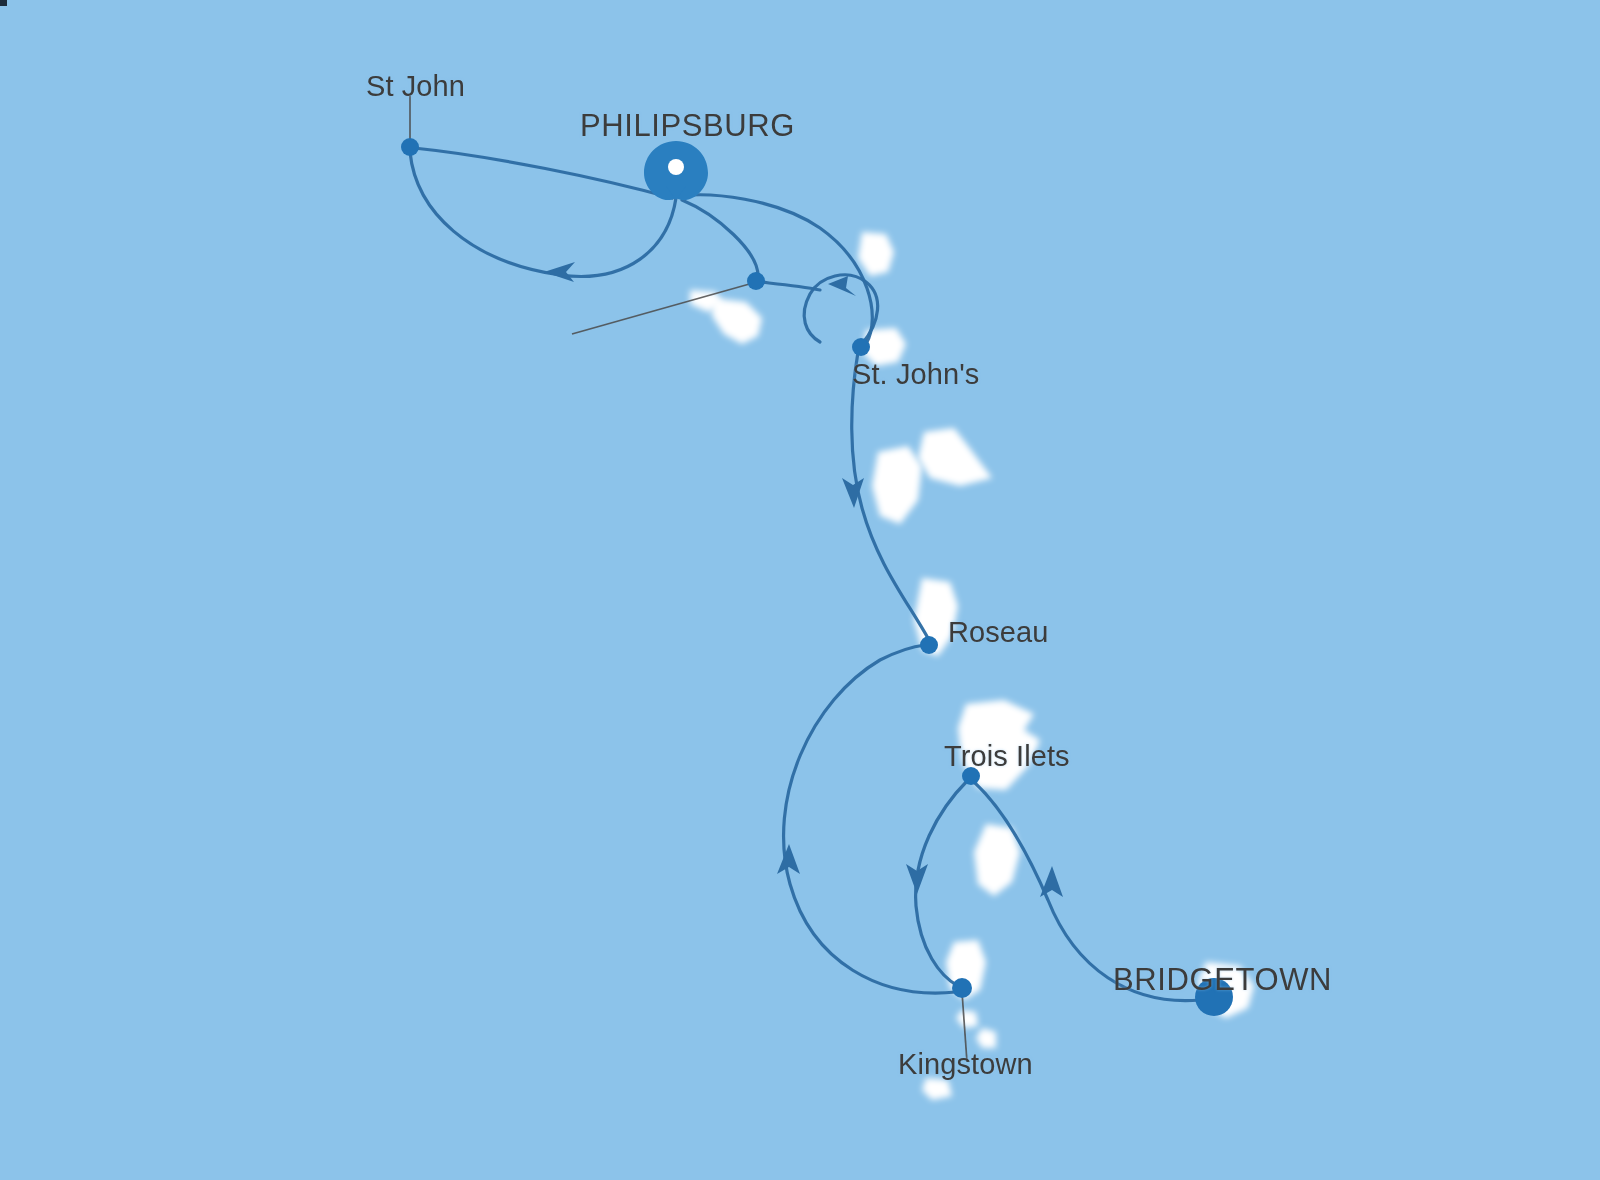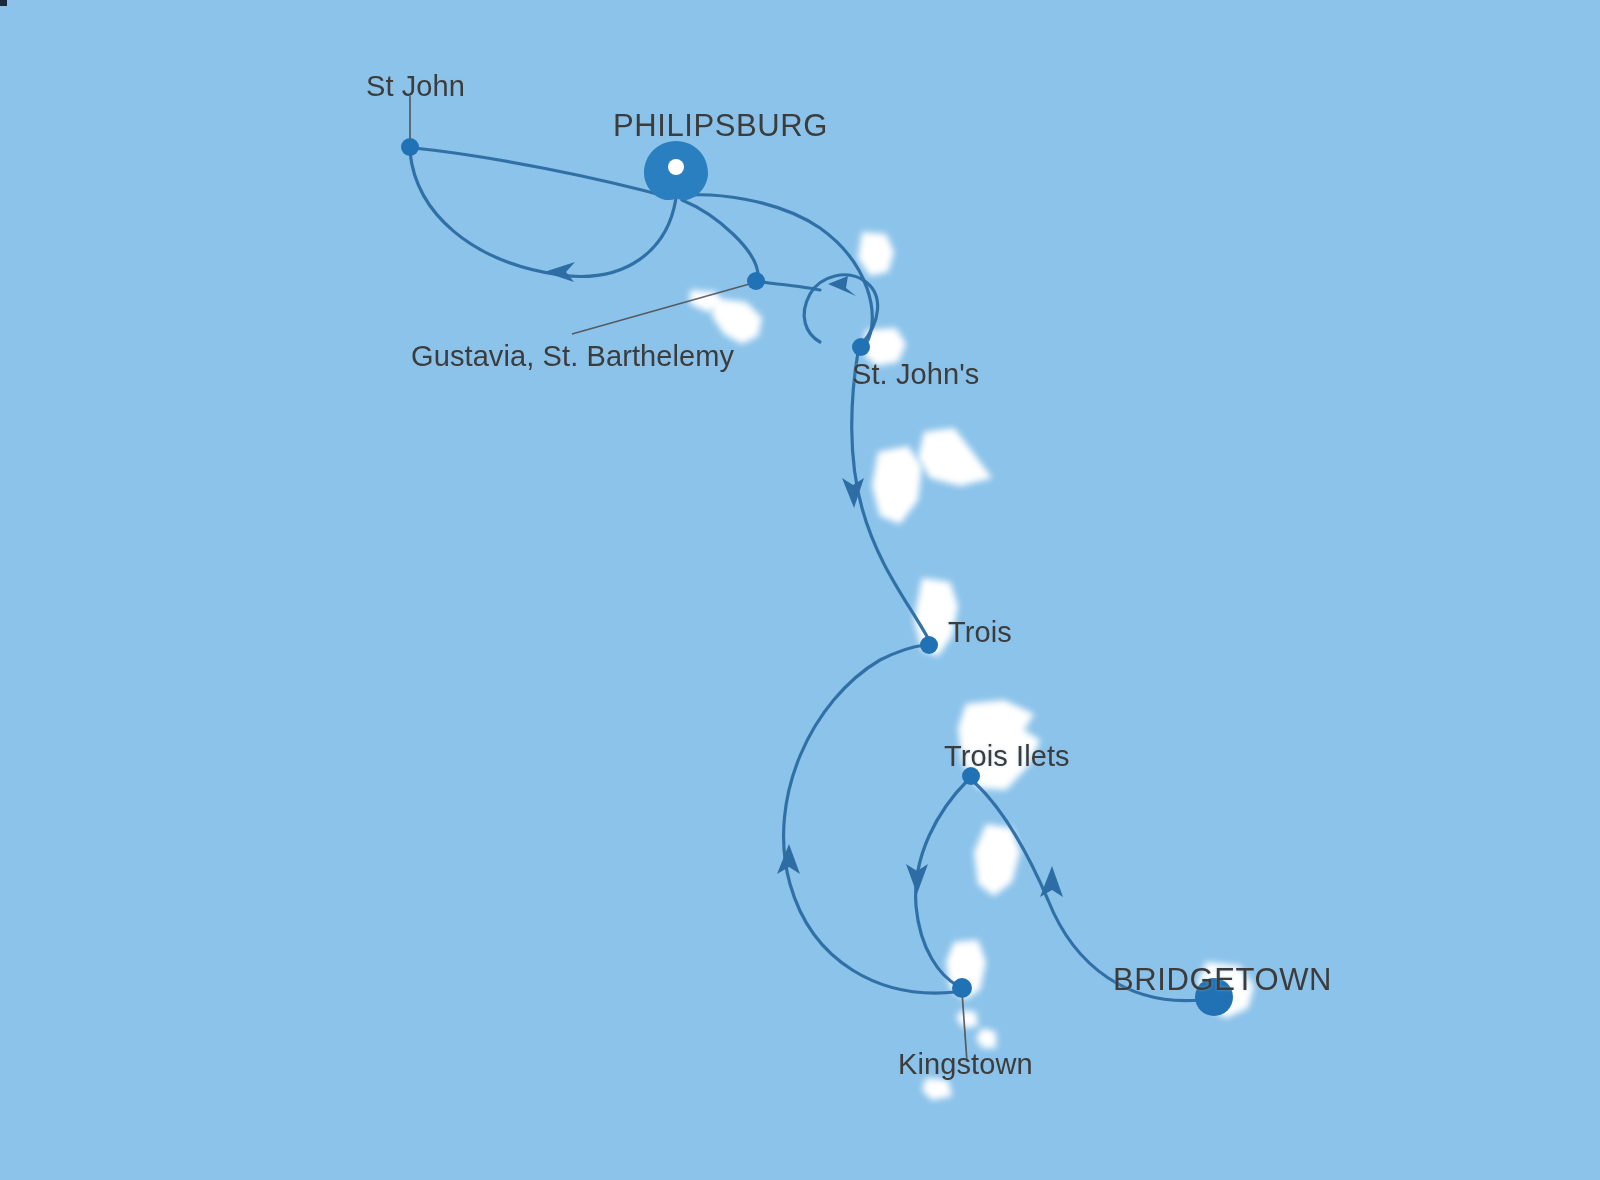--- a/index.html
+++ b/index.html
@@ -170,27 +170,26 @@
         <path class="pin-body" d="M666,186 L676,200 L686,186 Z"></path>
         <circle class="pin-hole" cx="676" cy="167" r="8"></circle>
       </g>
     </g>
 
     <rect class="corner-mark" x="0" y="0" width="7" height="6"></rect>
   </svg>
 
   <div class="map-label" style="left:366px; top:72px;">St John</div>
 
-  <div class="map-label home" style="left:580px; top:110px;margin-left:33px;">PHILIPSBURG</div>
+  <div class="map-label home" style="left:580px; top:110px;">PHILIPSBURG</div>
 
-  <div class="map-label" style="left:411px; top:342px;">Gustavia, St. Barthelemy</div>
 
   <div class="map-label" style="left:852px; top:360px;">St. John's</div>
 
-  <div class="map-label" style="left:948px; top:618px;">Trois</div>
+  <div class="map-label" style="left:948px; top:618px;">Roseau</div>
 
   <div class="map-label" style="left:944px; top:742px;">Trois Ilets</div>
 
   <div class="map-label" style="left:898px; top:1038px;margin-top:12px;">Kingstown</div>
 
   <div class="map-label home" style="left:1113px; top:964px;">BRIDGETOWN</div>
 
 </div>
 
 </body></html>

